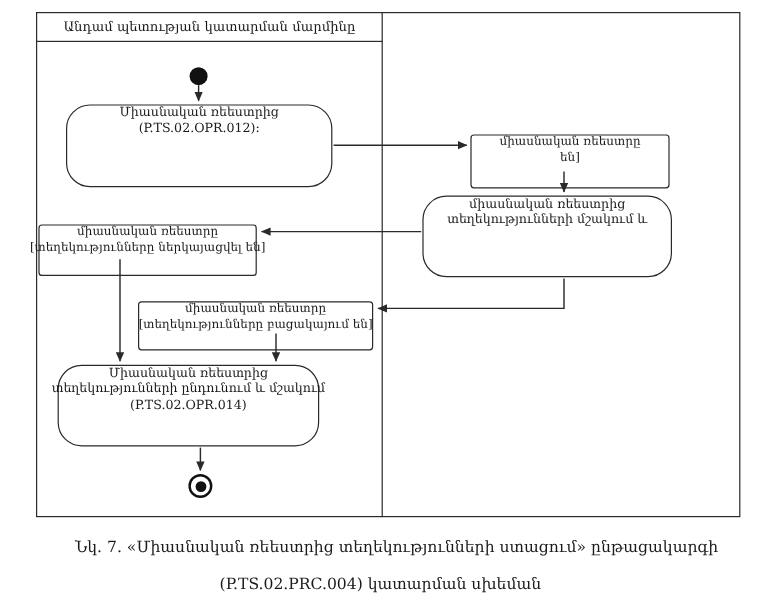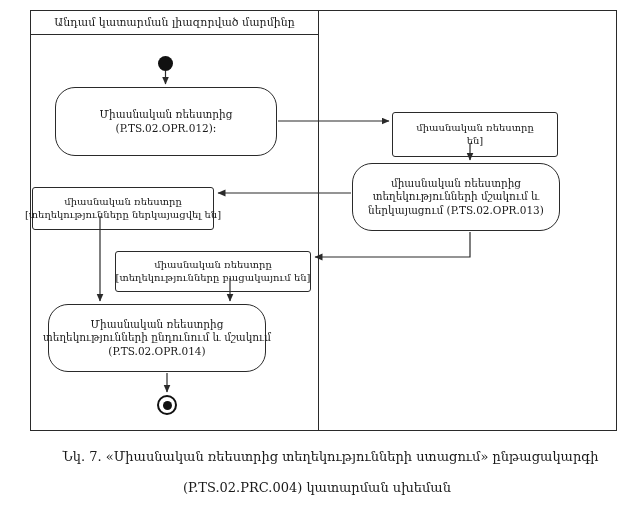--- a/index.html
+++ b/index.html
@@ -34,21 +34,21 @@
     font-size: 11px;
   }
   .lane-header.left  { left: 30px;  width: 289px; }
   .lane-header.right { left: 319px; width: 298px; }
 
   .node {
     position: absolute;
     border: 1px solid #2a2a2a;
     background: #fff;
     display: flex; flex-direction: column;
-    align-items: center; justify-content: center;
+    align-items: center; 
     text-align: center;
     line-height: 1.28;
   }
   .node .ln { display: block; white-space: nowrap; }
   .action { border-radius: 20px; font-size: 10.5px; }
   .object { border-radius: 3px;  font-size: 10px; margin-top: 15px; }
 
   .start-node {
     position: absolute;
     left: 158px; top: 56px;
@@ -95,39 +95,38 @@
 </style>
 </head>
 <body>
 
 <div class="page">
 
   <div class="frame"></div>
   <div class="lane-divider"></div>
 
   <div class="lane-header left">
-    <span>Անդամ կատարման լիազորված մարմինը</span>
+    <span>Անդամ պետության կատարման մարմինը</span>
   </div>
 
   <div class="start-node"></div>
 
   <div class="node action" id="a1">
     <span class="ln">Միասնական ռեեստրից</span>
     <span class="ln">(P.TS.02.OPR.012)։</span>
   </div>
 
   <div class="node object" id="o1">
     <span class="ln">միասնական ռեեստրը</span>
     <span class="ln">են]</span>
   </div>
 
   <div class="node action" id="a2">
     <span class="ln">միասնական ռեեստրից</span>
     <span class="ln">տեղեկությունների մշակում և</span>
-    <span class="ln">ներկայացում (P.TS.02.OPR.013)</span>
   </div>
 
   <div class="node object" id="o2">
     <span class="ln">միասնական ռեեստրը</span>
     <span class="ln">[տեղեկությունները ներկայացվել են]</span>
   </div>
 
   <div class="node object" id="o3">
     <span class="ln">միասնական ռեեստրը</span>
     <span class="ln">[տեղեկությունները բացակայում են]</span>

